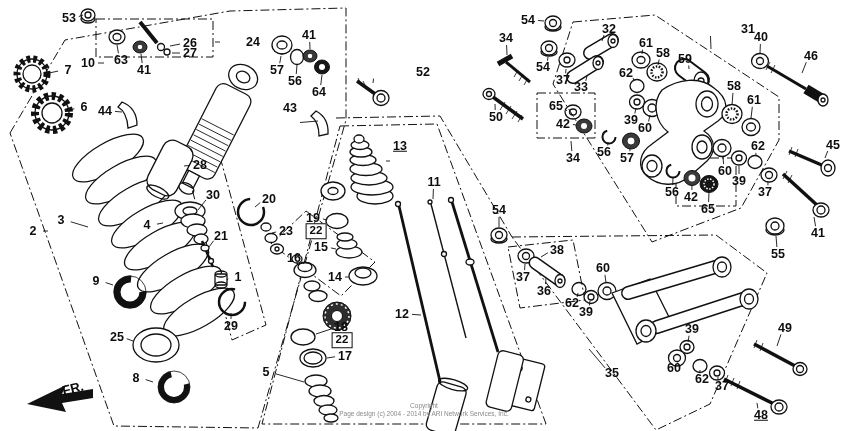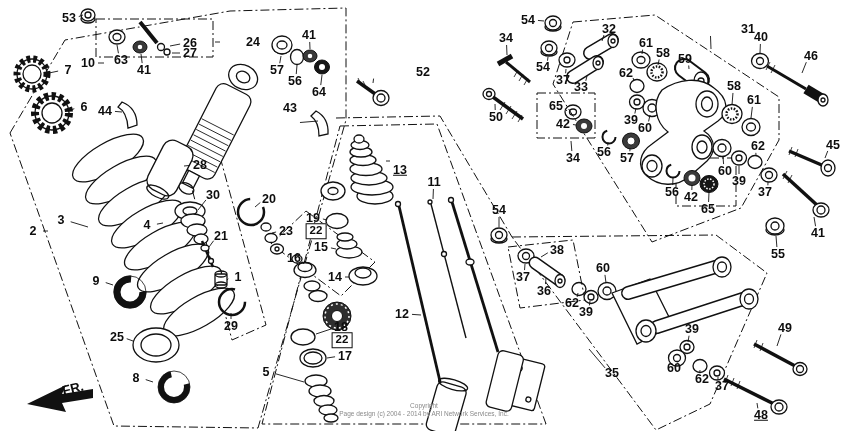--- a/index.html
+++ b/index.html
@@ -574,21 +574,21 @@
       <div class="plabel" style="left: 136px; top: 378px;">8</div>
       <div class="plabel" style="left: 221px; top: 236px;">21</div>
       <div class="plabel" style="left: 238px; top: 277px;">1</div>
       <div class="plabel" style="left: 231px; top: 326px; text-align: right;">29</div>
       <div class="plabel" style="left: 286px; top: 231px;">23</div>
       <div class="plabel" style="left: 294px; top: 258px;">16</div>
       <div class="plabel" style="left: 313px; top: 218px;">19</div>
       <div class="plabel pbox" style="left: 316px; top: 231px;">22</div>
       <div class="plabel" style="left: 321px; top: 247px;">15</div>
       <div class="plabel" style="left: 335px; top: 277px;">14</div>
-      <div class="plabel" style="left: 400px; top: 170px; text-decoration: underline;">13</div>
+      <div class="plabel" style="left: 400px; top: 146px; text-decoration: underline;">13</div>
       <div class="plabel" style="left: 434px; top: 182px;">11</div>
       <div class="plabel" style="left: 402px; top: 314px;">12</div>
       <div class="plabel" style="left: 341px; top: 327px;">18</div>
       <div class="plabel pbox" style="left: 342px; top: 340px;">22</div>
       <div class="plabel" style="left: 345px; top: 356px;">17</div>
       <div class="plabel" style="left: 266px; top: 372px;">5</div>
       <div class="plabel" style="left: 528px; top: 20px;">54</div>
       <div class="plabel" style="left: 506px; top: 38px;">34</div>
       <div class="plabel" style="left: 543px; top: 67px;">54</div>
       <div class="plabel" style="left: 563px; top: 80px;">37</div>

